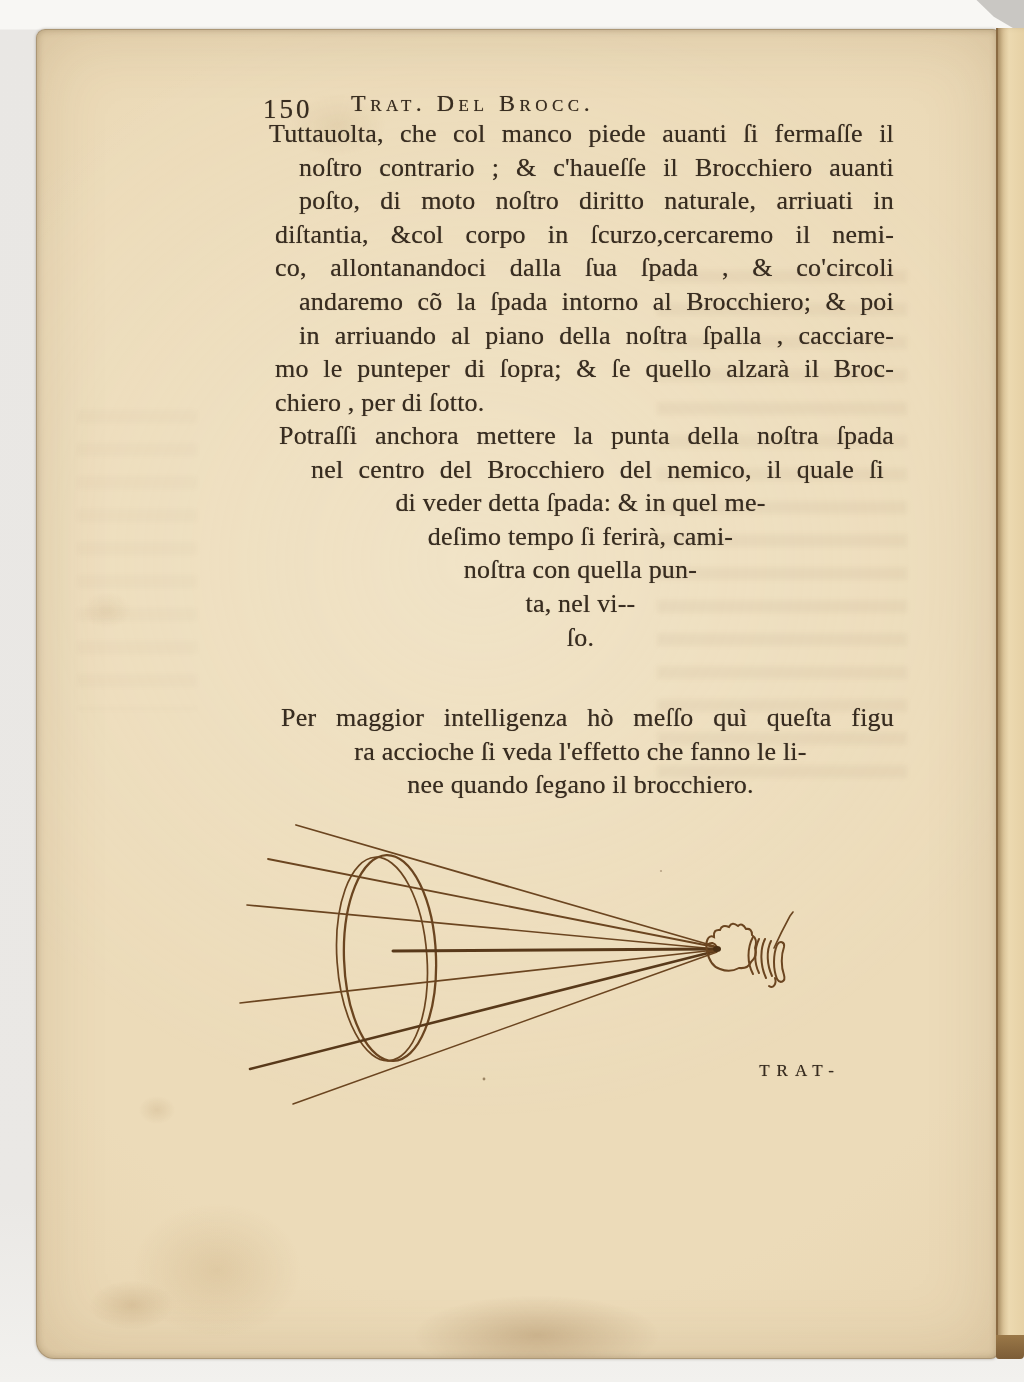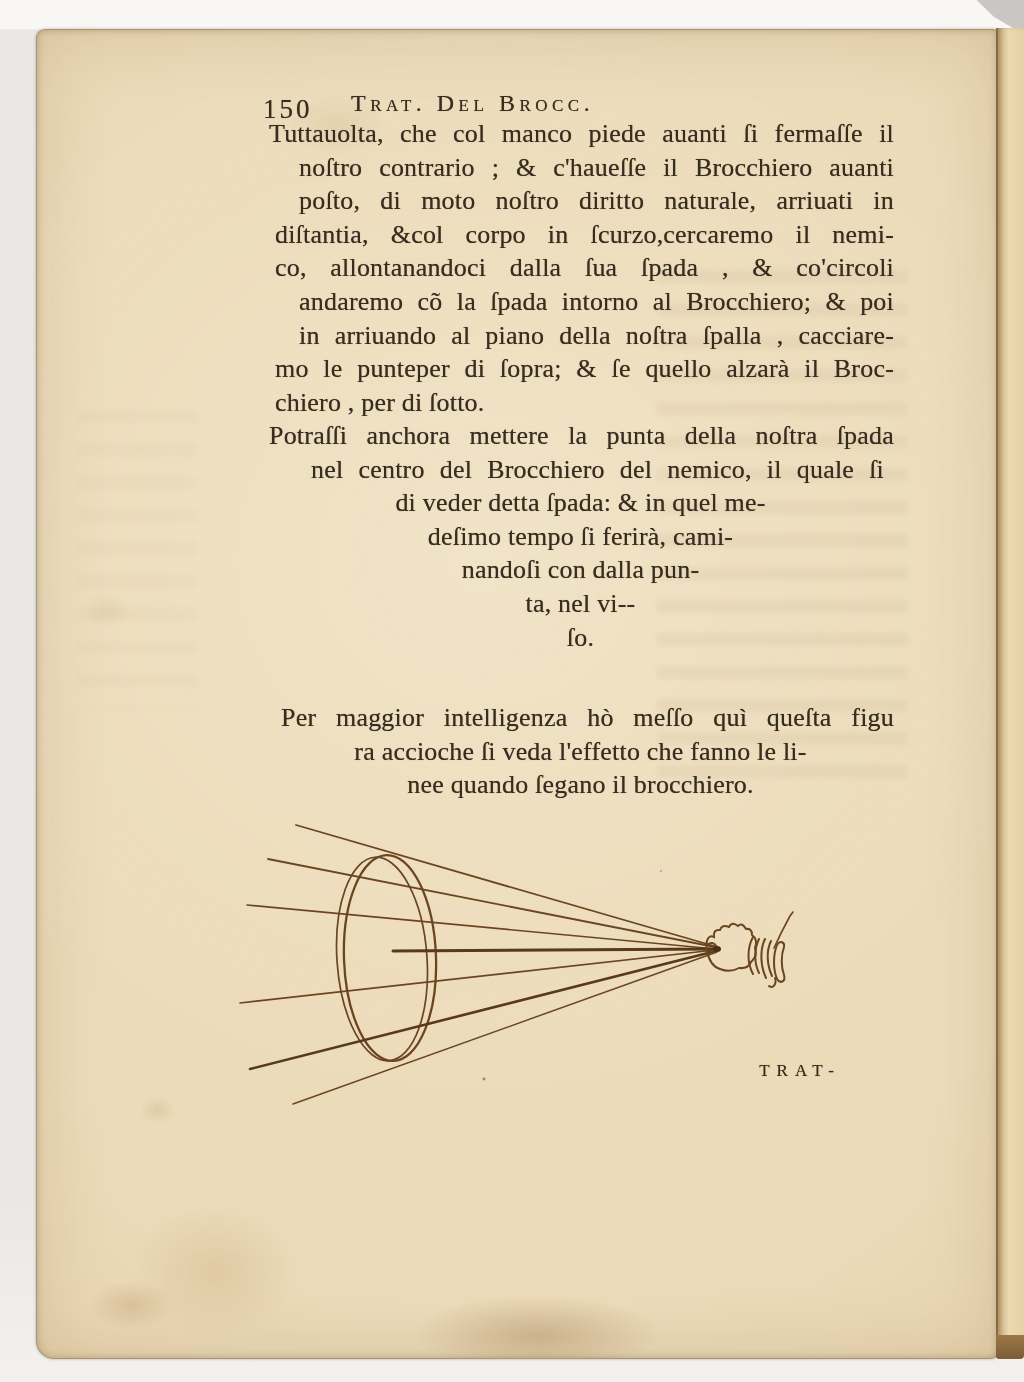--- a/index.html
+++ b/index.html
@@ -46,21 +46,21 @@
   .col{position:absolute;left:230px;width:627px;font-size:26px;line-height:33.6px;letter-spacing:.2px;}
   .p1{top:87px;}
   .p2{top:389px;}
   .p3{top:671px;}
   .ln{white-space:nowrap;}
   .ln.j{white-space:normal;text-align:justify;text-align-last:justify;}
   .p1 .ln:nth-child(1){margin-left:2px;}
   .p1 .ln:nth-child(2),.p1 .ln:nth-child(3),.p1 .ln:nth-child(6),.p1 .ln:nth-child(7){margin-left:32px;}
   .p1 .ln:nth-child(4),.p1 .ln:nth-child(5),.p1 .ln:nth-child(8){margin-left:8px;}
   .p1 .ln:nth-child(9){margin-left:8px;text-align-last:left;white-space:nowrap;}
-  .p2 .ln:nth-child(1){margin-left:2px;}
+  .p2 .ln:nth-child(1){margin-left:12px;}
   .p2 .ln:nth-child(2){margin-left:44px;margin-right:10px;}
   .p2 .ln:nth-child(n+3){text-align:center;white-space:nowrap;}
   .p3 .ln:nth-child(1){margin-left:14px;}
   .p3 .ln:nth-child(n+2){text-align:center;white-space:nowrap;}
   .catchword{position:absolute;left:668px;top:1031px;width:190px;text-align:center;
     font-size:17px;letter-spacing:7px;}
 
   
   .figure{position:absolute;left:189px;top:783px;}
   .draw{stroke:var(--drawing-ink,#6b4520);fill:none;stroke-linecap:round;}
@@ -90,21 +90,21 @@
       <div class="ln j">in arriuando al piano della noſtra ſpalla , cacciare-</div>
       <div class="ln j">mo le punteper di ſopra; &amp; ſe quello alzarà il Broc-</div>
       <div class="ln">chiero , per di ſotto.</div>
     </div>
 
     <div class="col p2 ink">
       <div class="ln j">Potraſſi anchora mettere la punta della noſtra ſpada</div>
       <div class="ln j">nel centro del Brocchiero del nemico, il quale ſi</div>
       <div class="ln">di veder detta ſpada: &amp; in quel me-</div>
       <div class="ln">deſimo tempo ſi ferirà, cami-</div>
-      <div class="ln">nandoſi con dalla pun-</div>
+      <div class="ln">noſtra con quella pun-</div>
       <div class="ln">ta, nel vi--</div>
       <div class="ln">ſo.</div>
     </div>
 
     <div class="col p3 ink">
       <div class="ln j">Per maggior intelligenza hò meſſo quì queſta figu</div>
       <div class="ln">ra accioche ſi veda l'effetto che fanno le li-</div>
       <div class="ln">nee quando ſegano il brocchiero.</div>
     </div>
 

